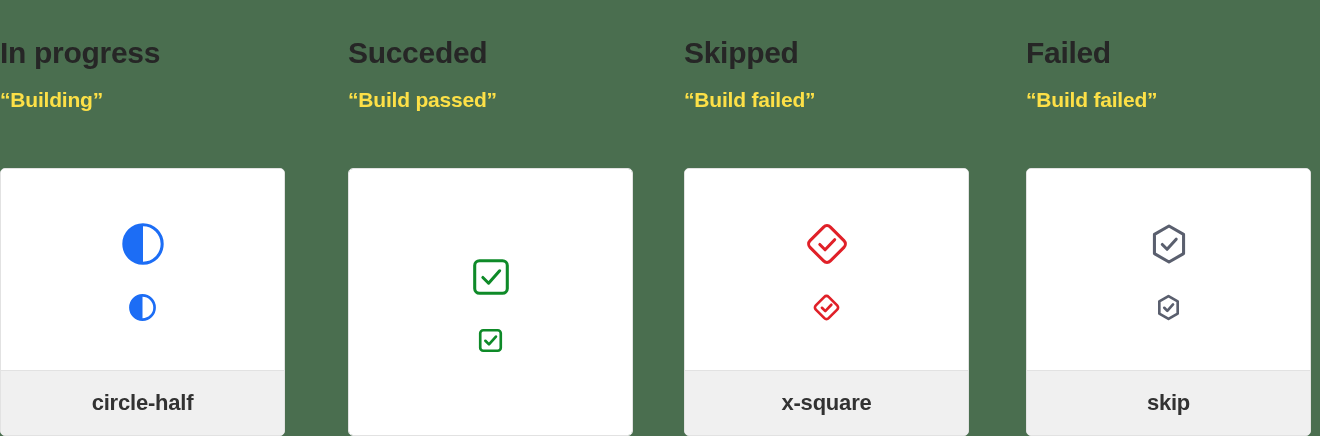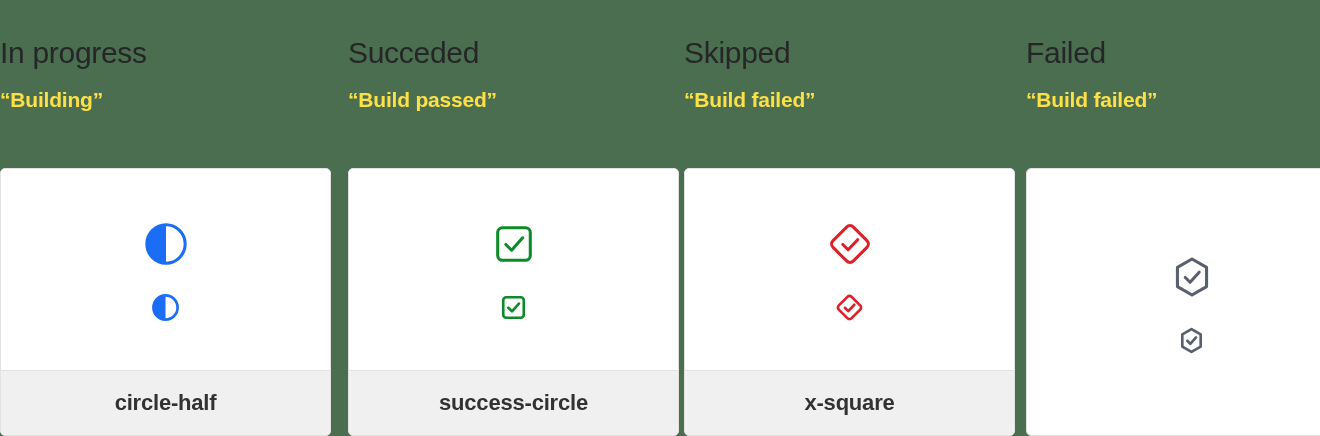--- a/index.html
+++ b/index.html
@@ -31,21 +31,21 @@
   .col-0 { left: 0px; }
   .col-1 { left: 341px; margin-left: 7px; }
   .col-2 { left: 684px; }
   .col-3 { left: 1026px; }
 
   .col-heading {
     position: absolute;
     top: 36px;
     left: 0;
     font-size: 30px;
-    font-weight: 400;
+    font-weight: 700;
     color: #262626;
     letter-spacing: -0.3px;
     line-height: 1.15;
     white-space: nowrap;
   }
 
   .col-subtitle {
     position: absolute;
     top: 88px;
     left: 0;
@@ -54,21 +54,21 @@
     color: #fde047;
     letter-spacing: -0.2px;
     line-height: 1.15;
     white-space: nowrap;
   }
 
   .card {
     position: absolute;
     top: 168px;
     left: 0;
-    width: 331px;
+    width: 285px;
     height: 268px;
     background: #ffffff;
     border: 1px solid #e2e2e2;
     border-radius: 5px;
     box-sizing: border-box;
     display: flex;
     flex-direction: column;
     overflow: hidden;
   }
 
@@ -153,23 +153,20 @@
             <path d="M15.5 24.5 L21.5 30.5 L33 17.5" fill="none" stroke="#0e8a28" stroke-width="3.2" stroke-linecap="round" stroke-linejoin="round"></path>
           </svg>
         </span>
         <span class="icon-slot icon-sm">
           <svg viewBox="0 0 48 48" xmlns="http://www.w3.org/2000/svg">
             <rect x="7" y="7" width="34" height="34" rx="5" ry="5" fill="#ffffff" stroke="#0e8a28" stroke-width="4.4"></rect>
             <path d="M15.5 24.5 L21.5 30.5 L33 17.5" fill="none" stroke="#0e8a28" stroke-width="4.4" stroke-linecap="round" stroke-linejoin="round"></path>
           </svg>
         </span>
       </div>
-      <div class="card-footer">
-        <span class="card-footer-label">success-circle</span>
-      </div>
     </div>
   </div>
 
   <div class="column col-2">
     <div class="col-heading">Skipped</div>
     <div class="col-subtitle">“Build failed”</div>
 
     <div class="card">
       <div class="card-body">
         <span class="icon-slot icon-lg">
@@ -207,16 +204,19 @@
             <path d="M17 24.5 L22 29.5 L31.5 19" fill="none" stroke="#5a5f6e" stroke-width="3.2" stroke-linecap="round" stroke-linejoin="round"></path>
           </svg>
         </span>
         <span class="icon-slot icon-sm">
           <svg viewBox="0 0 48 48" xmlns="http://www.w3.org/2000/svg">
             <path d="M24 5.2 L39.2 14 L39.2 34 L24 42.8 L8.8 34 L8.8 14 Z" fill="#ffffff" stroke="#5a5f6e" stroke-width="4.4" stroke-linejoin="round"></path>
             <path d="M17 24.5 L22 29.5 L31.5 19" fill="none" stroke="#5a5f6e" stroke-width="4.4" stroke-linecap="round" stroke-linejoin="round"></path>
           </svg>
         </span>
       </div>
+      <div class="card-footer">
+        <span class="card-footer-label">skip</span>
+      </div>
     </div>
   </div>
 
 </div>
 
 </body></html>

